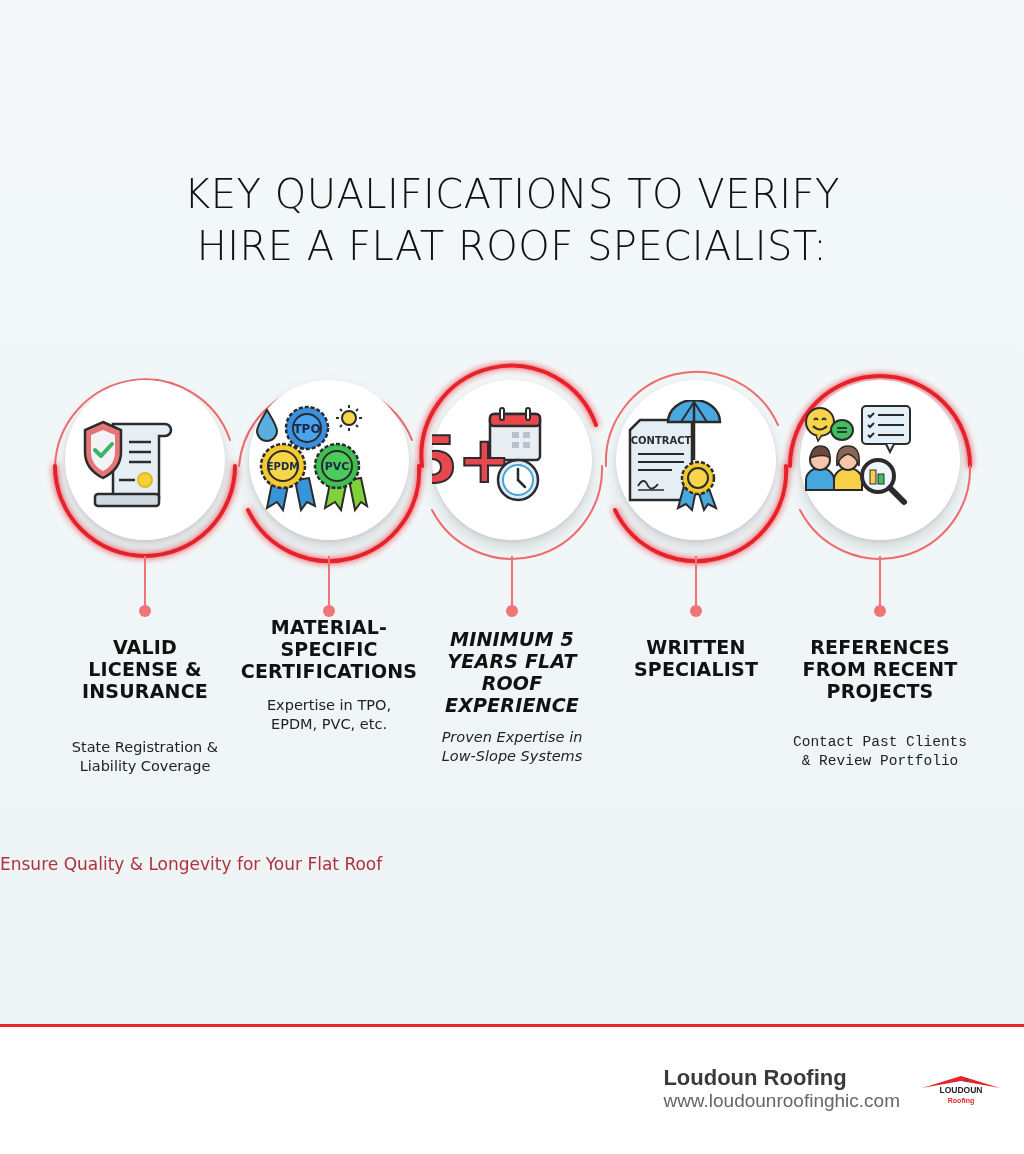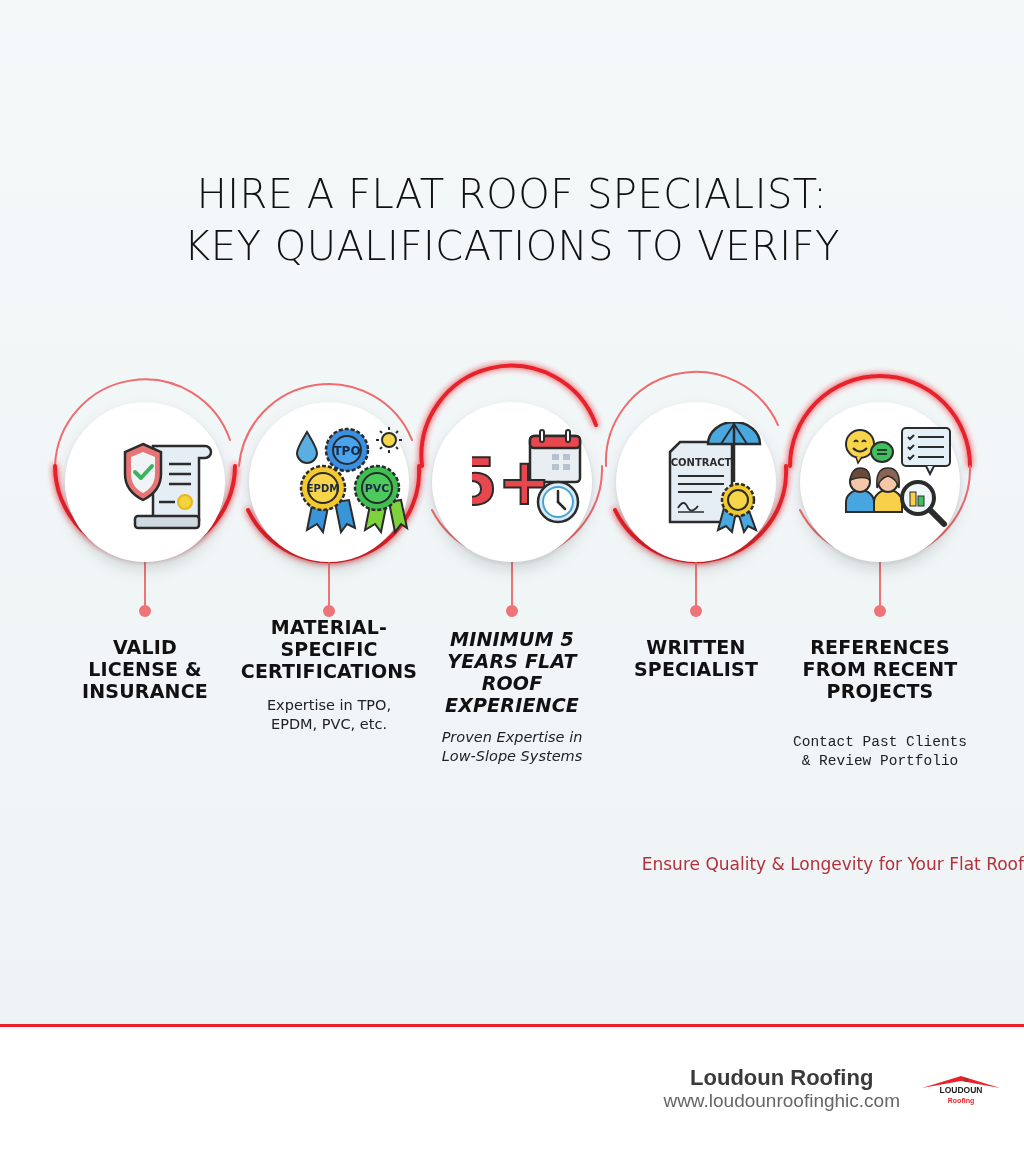--- a/index.html
+++ b/index.html
@@ -22,25 +22,25 @@
       font-size: 40px;
       line-height: 52px;
       letter-spacing: 0.5px;
       color: #111;
     }
     .title span { display: block; }
 
     .circles-svg { position: absolute; left: 0; top: 360px; width: 1024px; height: 270px; }
 
     .step {
-      position: absolute; top: 402px; width: 160px; height: 160px;
+      position: absolute; top: 380px; width: 160px; height: 160px;
       border-radius: 50%;
       background: #ffffff;
       box-shadow: 0 8px 16px rgba(0,0,0,0.12), 0 2px 4px rgba(0,0,0,0.08);
-      display: flex; align-items: center; justify-content: flex-end;
+      display: flex; align-items: center; justify-content: flex-start;
     }
     .step svg { width: 120px; height: 120px; }
 
     .label {
       position: absolute; width: 190px; text-align: center;
     }
     .label-title {
       font-family: "DejaVu Sans", sans-serif;
       font-weight: 700;
       font-size: 19px;
@@ -50,52 +50,52 @@
     }
     .label-sub {
       margin-top: 14px;
       font-family: "DejaVu Sans", sans-serif;
       font-size: 14.5px;
       line-height: 19px;
       color: #222;
     }
     .tagline {
       position: absolute; left: 0; top: 854px; width: 1024px;
-      text-align: right; font-size: 17px; color: #b0323a;
+      text-align: left; font-size: 17px; color: #b0323a;
       font-family: "DejaVu Sans", sans-serif;
     }
     .divider {
       position: absolute; left: 0; top: 1024px; width: 1024px; height: 3px;
       background: #e8242a;
     }
     .footer {
       position: absolute; left: 0; top: 1027px; width: 1024px; height: 127px;
       background: #ffffff;
     }
     .footer-brand {
-      position: absolute; right: 124px; top: 1066px; text-align: center;
+      position: absolute; right: 124px; top: 1066px; text-align: left;
     }
     .footer-name {
       font-family: "Liberation Sans", sans-serif;
       font-weight: 700; font-size: 22px; color: #3a3a3a; line-height: 24px;
     }
     .footer-url {
       font-family: "Liberation Sans", sans-serif;
       font-size: 19px; color: #666; line-height: 22px;
     }
     .footer-logo { position: absolute; left: 920px; top: 1074px; width: 82px; height: 34px; }
   </style>
 </head>
 <body>
 
 <div class="main-area"></div>
 
 <h1 class="title">
+  <span>KEY QUALIFICATIONS TO VERIFY</span>
   <span>HIRE A FLAT ROOF SPECIALIST:</span>
-  <span>KEY QUALIFICATIONS TO VERIFY</span>
 </h1>
 
 <svg class="circles-svg" viewBox="0 360 1024 270">
   <defs>
     <filter id="glow" x="-20%" y="-20%" width="140%" height="140%">
       <feGaussianBlur stdDeviation="3" result="b"></feGaussianBlur>
       <feMerge>
           <feMergeNode in="b"></feMergeNode>
           <feMergeNode in="SourceGraphic"></feMergeNode>
         </feMerge>
@@ -249,20 +249,24 @@
     <line x1="90" y1="88" x2="104" y2="102" stroke="#2b2b2b" stroke-width="6" stroke-linecap="round"></line>
   </svg>
 </div>
 
 <div class="label" style="left:50px; top:636px;">
   <div class="label-title">
     <div>VALID</div>
     <div>LICENSE &amp;</div>
     <div>INSURANCE</div>
   </div>
+  <div class="label-sub" style="margin-top:36px;">
+    <div>State Registration &amp;</div>
+    <div>Liability Coverage</div>
+  </div>
 </div>
 
 <div class="label" style="left:234px; top:616px;">
   <div class="label-title">
     <div>MATERIAL-</div>
     <div>SPECIFIC</div>
     <div>CERTIFICATIONS</div>
   </div>
   <div class="label-sub" style="margin-top:14px;">
     <div>Expertise in TPO,</div>

